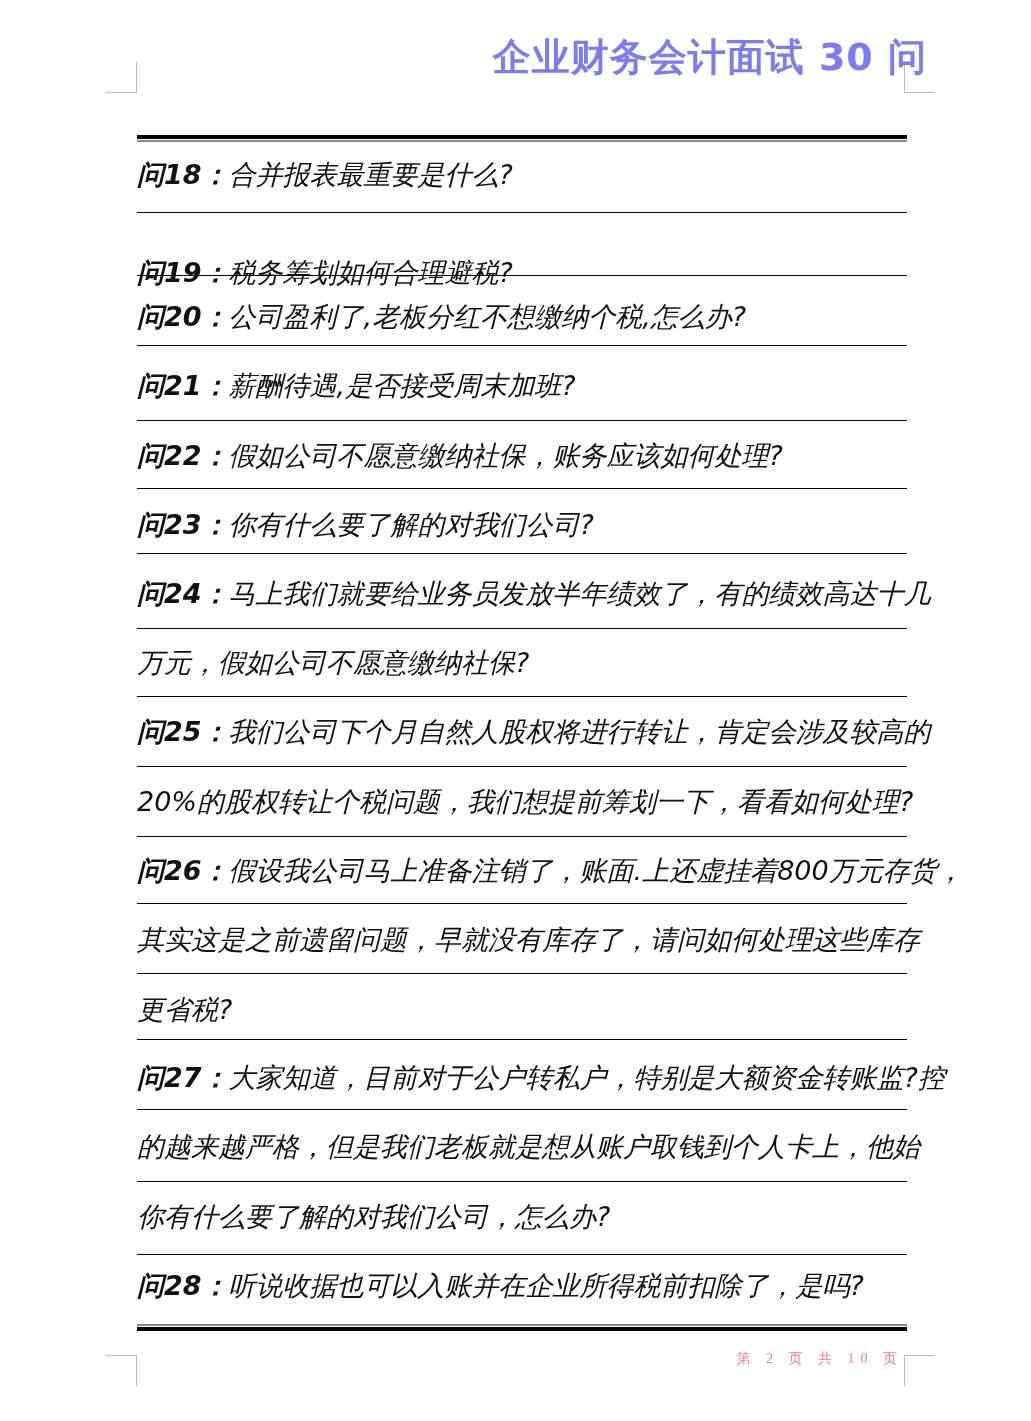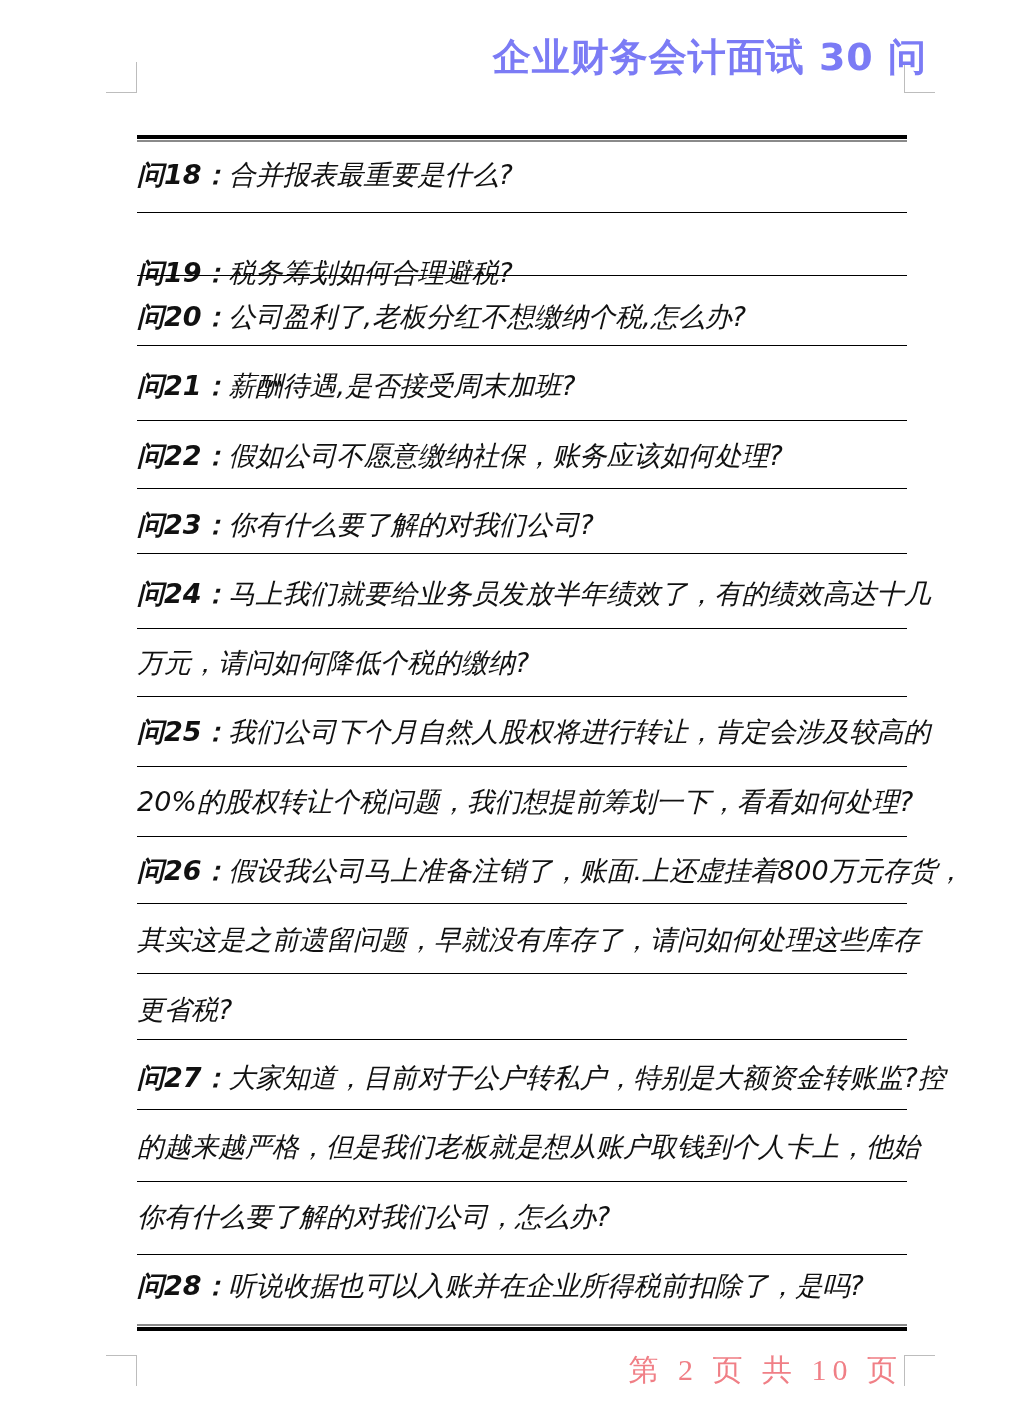--- a/index.html
+++ b/index.html
@@ -19,21 +19,21 @@
   .rule-top .thick { top: 0; }
   .rule-top .thin { top: 5px; }
   .rule-bottom { top: 1324px; }
   .rule-bottom .thin { top: 0; }
   .rule-bottom .thick { top: 3px; }
   .line { position: absolute; left: 137px; width: 770px; height: 25px; font-size: 27px;
           line-height: 25px; white-space: nowrap; overflow: visible; font-style: italic; }
   .line .qnum { font-weight: bold; }
   .rule { position: absolute; left: 137px; width: 770px; height: 0; border-top: 1.5px solid #000; }
   .footer { position: absolute; top: 1350px; right: 128px; font-family: "Liberation Serif", "DejaVu Serif", serif;
-            font-size: 30px; letter-spacing: 6px; }
+            font-size: 14px; letter-spacing: 6px; }
 </style>
 </head>
 <body>
 
 <div class="crop crop-tl"></div>
 <div class="crop crop-tr"></div>
 <div class="crop crop-bl"></div>
 <div class="crop crop-br"></div>
 
 <div class="title" style="color:#7b7bf5;">企业财务会计面试 30 问</div>
@@ -71,21 +71,21 @@
 <div class="line" style="top:512px;">
   <span class="qnum">问23：</span><span>你有什么要了解的对我们公司?</span>
 </div>
 <div class="rule" style="top:553px;"></div>
 
 <div class="line" style="top:581px;">
   <span class="qnum">问24：</span><span>马上我们就要给业务员发放半年绩效了，有的绩效高达十几</span>
 </div>
 <div class="rule" style="top:628px;"></div>
 <div class="line" style="top:650px;">
-  <span>万元，请问如何降低个税的缴纳?</span>
+  <span>万元，假如公司不愿意缴纳社保?</span>
 </div>
 <div class="rule" style="top:696px;"></div>
 
 <div class="line" style="top:719px;">
   <span class="qnum">问25：</span><span>我们公司下个月自然人股权将进行转让，肯定会涉及较高的</span>
 </div>
 <div class="rule" style="top:766px;"></div>
 <div class="line" style="top:789px;text-align:right;">
   <span>20%的股权转让个税问题，我们想提前筹划一下，看看如何处理?</span>
 </div>

